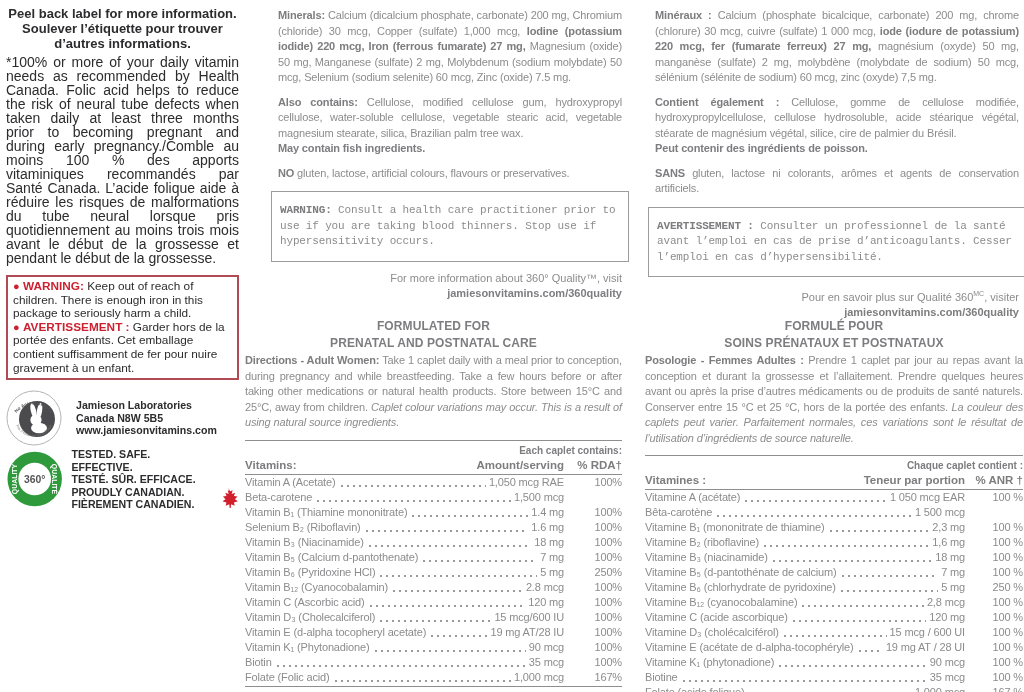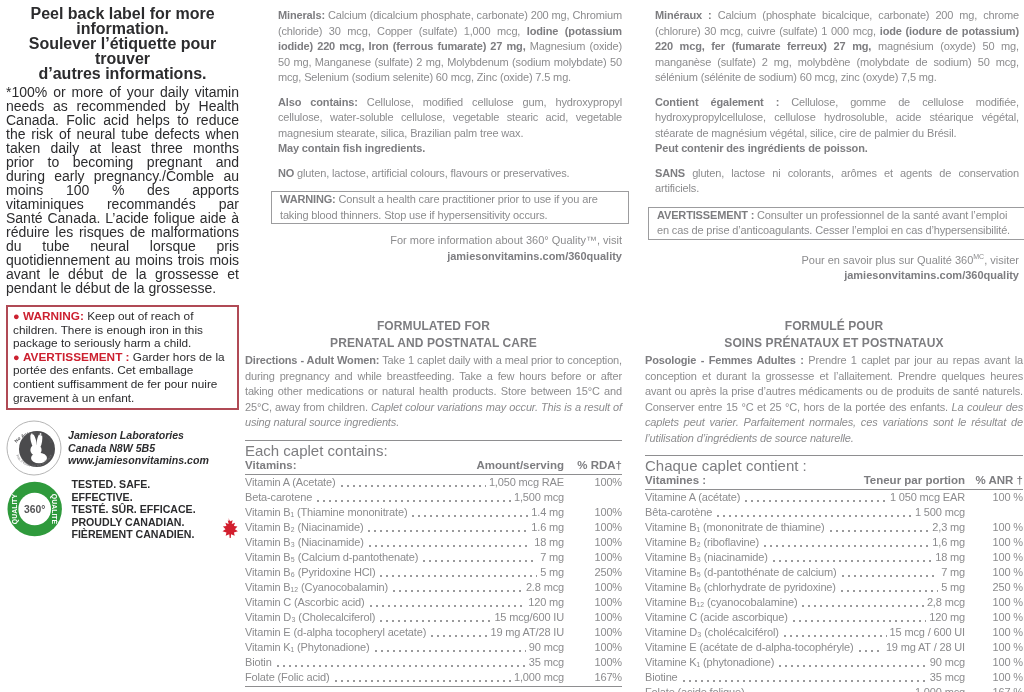--- a/index.html
+++ b/index.html
@@ -6,41 +6,41 @@
   body{
     width:1024px;height:692px;background:#ffffff;position:relative;
     font-family:"Liberation Sans", sans-serif;
     -webkit-font-smoothing:antialiased;overflow:hidden;
   }
   .i{font-style:italic;}
   .p{font-size:11px;line-height:15.5px;letter-spacing:-0.15px;text-align:justify;color:#8c8c8e;margin:0 0 9px 0;}
   .pb{color:#7d7d80;font-weight:bold;}
   
   #col-left{position:absolute;left:6px;top:6px;width:233px;color:#2c2c2e;}
-  .peel{font-size:16px;line-height:15px;font-weight:bold;text-align:center;margin:0;}
+  .peel{font-size:13px;line-height:15px;font-weight:bold;text-align:center;margin:0;}
   .asterisk{font-size:14px;line-height:14px;text-align:justify;margin:4px 0 0 0;color:#2c2c2e;}
   .warnbox-left{border:2px solid #b04a55;margin-top:10px;padding:3px 5px;font-size:11.8px;line-height:13.6px;}
   .redb{color:#cc2130;font-weight:bold;}
   .bullet{color:#cc2130;font-size:11px;}
   .brandrow{display:flex;align-items:center;margin-top:10px;}
-  .brandtext{font-size:10.6px;line-height:12.5px;font-weight:bold;margin-left:6px;font-style:italic;}
+  .brandtext{font-size:10.6px;line-height:12.5px;font-weight:bold;margin-left:14px;}
   .qualrow{display:flex;align-items:center;margin-top:2px;}
   .qualtext{font-size:10.6px;line-height:12.5px;font-weight:bold;margin-left:8px;position:relative;padding-right:26px;}
   .leaf{position:absolute;right:0;bottom:2px;}
   
   #mid-top{position:absolute;left:278px;top:8px;width:344px;}
   #mid-low{position:absolute;left:245px;top:318px;width:377px;}
-  .warnbox-gray{border:1px solid #9c9c9e;margin:10px 0 9px -7px;padding:0 8px;width:calc(100% - 4px);}
+  .warnbox-gray{border:1px solid #9c9c9e;margin:10px 0 9px -7px;padding:11px 8px;width:calc(100% - 4px);font-family:Liberation Mono, monospace;}
   .warnbox-gray p{margin:0;text-align:left;}
   .infocenter{text-align:right;font-size:11px;line-height:15.5px;color:#8c8c8e;margin-top:3px;}
   .sup{font-size:7px;vertical-align:super;}
   .h2c{font-size:12px;line-height:16.5px;font-weight:bold;color:#7d7d80;text-align:center;margin:0;letter-spacing:0.1px;}
   
   .tbl{margin-top:4px;border-top:1px solid #8e8e90;padding-top:3px;}
-  .ttitle{font-size:15px;font-weight:normal;color:#7d7d80;line-height:14px;}
+  .ttitle{font-size:10px;font-weight:bold;color:#7d7d80;line-height:14px;text-align:right;}
   .thead{display:flex;align-items:flex-end;font-size:11.5px;font-weight:bold;color:#7d7d80;
          border-bottom:1px solid #8e8e90;padding-bottom:2px;line-height:14px;}
   .thead .sp{flex:1;}
   .pctcol{width:58px;text-align:right;}
   .trow{display:flex;align-items:flex-end;font-size:11px;line-height:15px;color:#8c8c8e;letter-spacing:-0.15px;}
   .trow .nm{white-space:nowrap;}
   .trow .amt{white-space:nowrap;}
   .dots{flex:1;margin:0 3px;height:11px;align-self:flex-end;
         background-image:radial-gradient(circle, #9a9a9c 1.05px, rgba(0,0,0,0) 1.35px);
         background-size:6px 4px;background-position:left bottom 2px;background-repeat:repeat-x;}
@@ -172,21 +172,21 @@
     <div>
 
         <div class="trow">
           <span class="nm">Vitamin B₁ (Thiamine mononitrate)</span>
           <span class="dots"></span>
           <span class="amt">1.4 mg</span>
           <span class="pctcol">100%</span>
         </div>
 
         <div class="trow">
-          <span class="nm">Vitamin B₂ (Niacinamide)</span>
+          <span class="nm">Selenium B₂ (Riboflavin)</span>
           <span class="dots"></span>
           <span class="amt">1.6 mg</span>
           <span class="pctcol">100%</span>
         </div>
 
         <div class="trow">
           <span class="nm">Vitamin B₃ (Niacinamide)</span>
           <span class="dots"></span>
           <span class="amt">18 mg</span>
           <span class="pctcol">100%</span>

